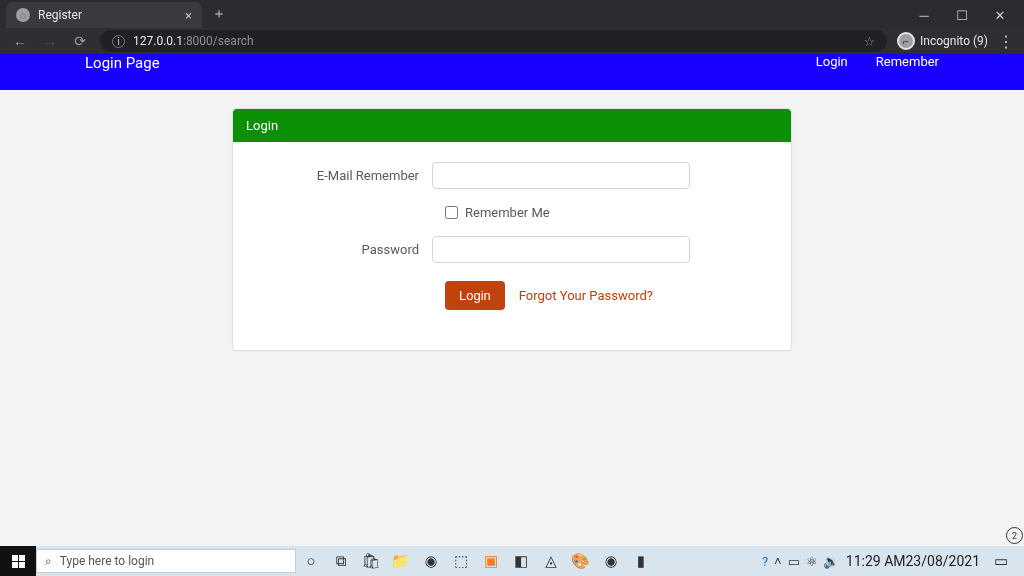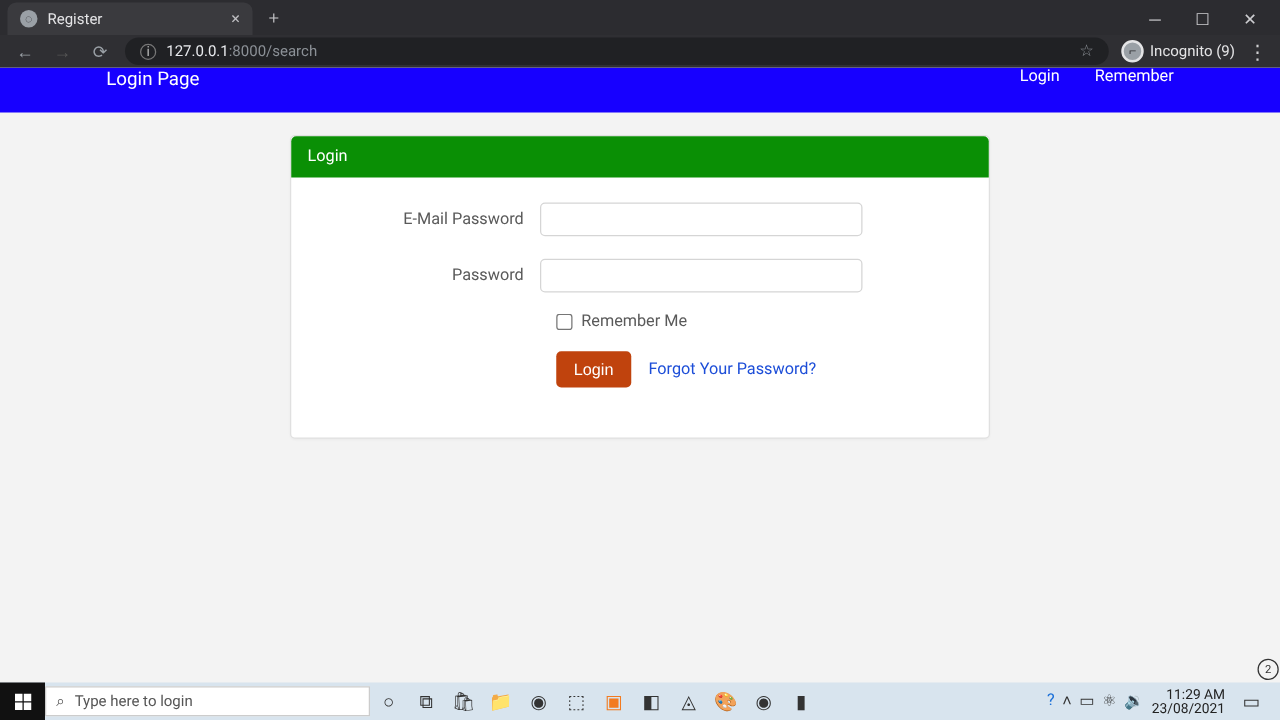--- a/index.html
+++ b/index.html
@@ -99,40 +99,40 @@
   .flabel { width:185px; text-align:right; padding-right:13px; font-size:13px; color:#5a5a5a;}
   .finput {
     width:258px; height:27px; border:1px solid #d5d5d5; border-radius:4px; padding:0 8px; font-size:13px;
   }
   .frow.check { padding-left:198px; font-size:13px; color:#5a5a5a; margin-top:-2px; margin-bottom:16px; }
   .frow.check input[type=checkbox]{ margin-right:7px; }
   .frow.actions { padding-left:198px; gap:14px; }
   .btn-login {
     background:#c0430d; border:none; color:#fff; padding:7px 14px; border-radius:4px; font-size:13px; cursor:pointer;
   }
-  .link-forgot { color:#1d4ed8; font-size:13px; text-decoration:none; }
+  .link-forgot { color:#c2410c; font-size:13px; text-decoration:none; }
 
   
   .taskbar {
     position:absolute; bottom:0; left:0; right:0; height:30px; background:#d8e4ee;
     display:flex; align-items:center; font-size:12px; color:#333;
   }
   .start-btn {
     width:36px;height:30px;display:inline-flex;align-items:center;justify-content:center;background:#111;
   }
   .start-btn .winlogo { display:grid;grid-template-columns:6px 6px;grid-template-rows:6px 6px;gap:1px;}
   .start-btn .winlogo span{background:#fff;}
   .search-box {
     width:260px;height:24px;background:#fff;border:1px solid #ccc;display:flex;align-items:center;
     gap:8px;padding:0 8px;color:#555;font-size:12px;margin-left:0;
   }
   .tb-icon{width:30px;height:30px;display:inline-flex;align-items:center;justify-content:center;font-size:15px;}
   .tb-icons{display:flex;align-items:center;}
   .tb-right{margin-left:auto;display:flex;align-items:center;gap:6px;padding-right:8px;}
-  .clock{display:flex;flex-direction:column;align-items:flex-end;line-height:1;font-size:11px;color:#222;}
+  .clock{display:flex;align-items:flex-end;line-height:1;font-size:14px;color:#222;}
   .tray{display:flex;gap:6px;font-size:13px;color:#333;}
   .scroll-counter{position:absolute;right:1px;bottom:32px;width:17px;height:17px;border:1px solid #333;border-radius:50%;font-size:9px;display:flex;align-items:center;justify-content:center;color:#333;}
 
 </style>
 </head>
 <body>
 
 <div class="browser-top">
   <div class="tab-row">
     <div class="tab">
@@ -173,32 +173,32 @@
       <a>Remember</a>
     </div>
   </div>
 
   <div class="page-inner">
     <div class="card">
       <div class="card-header">Login</div>
       <div class="card-body">
 
         <div class="frow">
-          <div class="flabel">E-Mail Password</div>
+          <div class="flabel">E-Mail Remember</div>
           <input class="finput" type="text" style="">
+        </div>
+
+        <div class="frow check">
+          <input type="checkbox" style="">
+          <span>Remember Me</span>
         </div>
 
         <div class="frow">
           <div class="flabel">Password</div>
           <input class="finput" type="password" style="">
-        </div>
-
-        <div class="frow check">
-          <input type="checkbox" style="">
-          <span>Remember Me</span>
         </div>
 
         <div class="frow actions">
           <button class="btn-login">Login</button>
           <a href="#" class="link-forgot">Forgot Your Password?</a>
         </div>
 
       </div>
     </div>
   </div>

